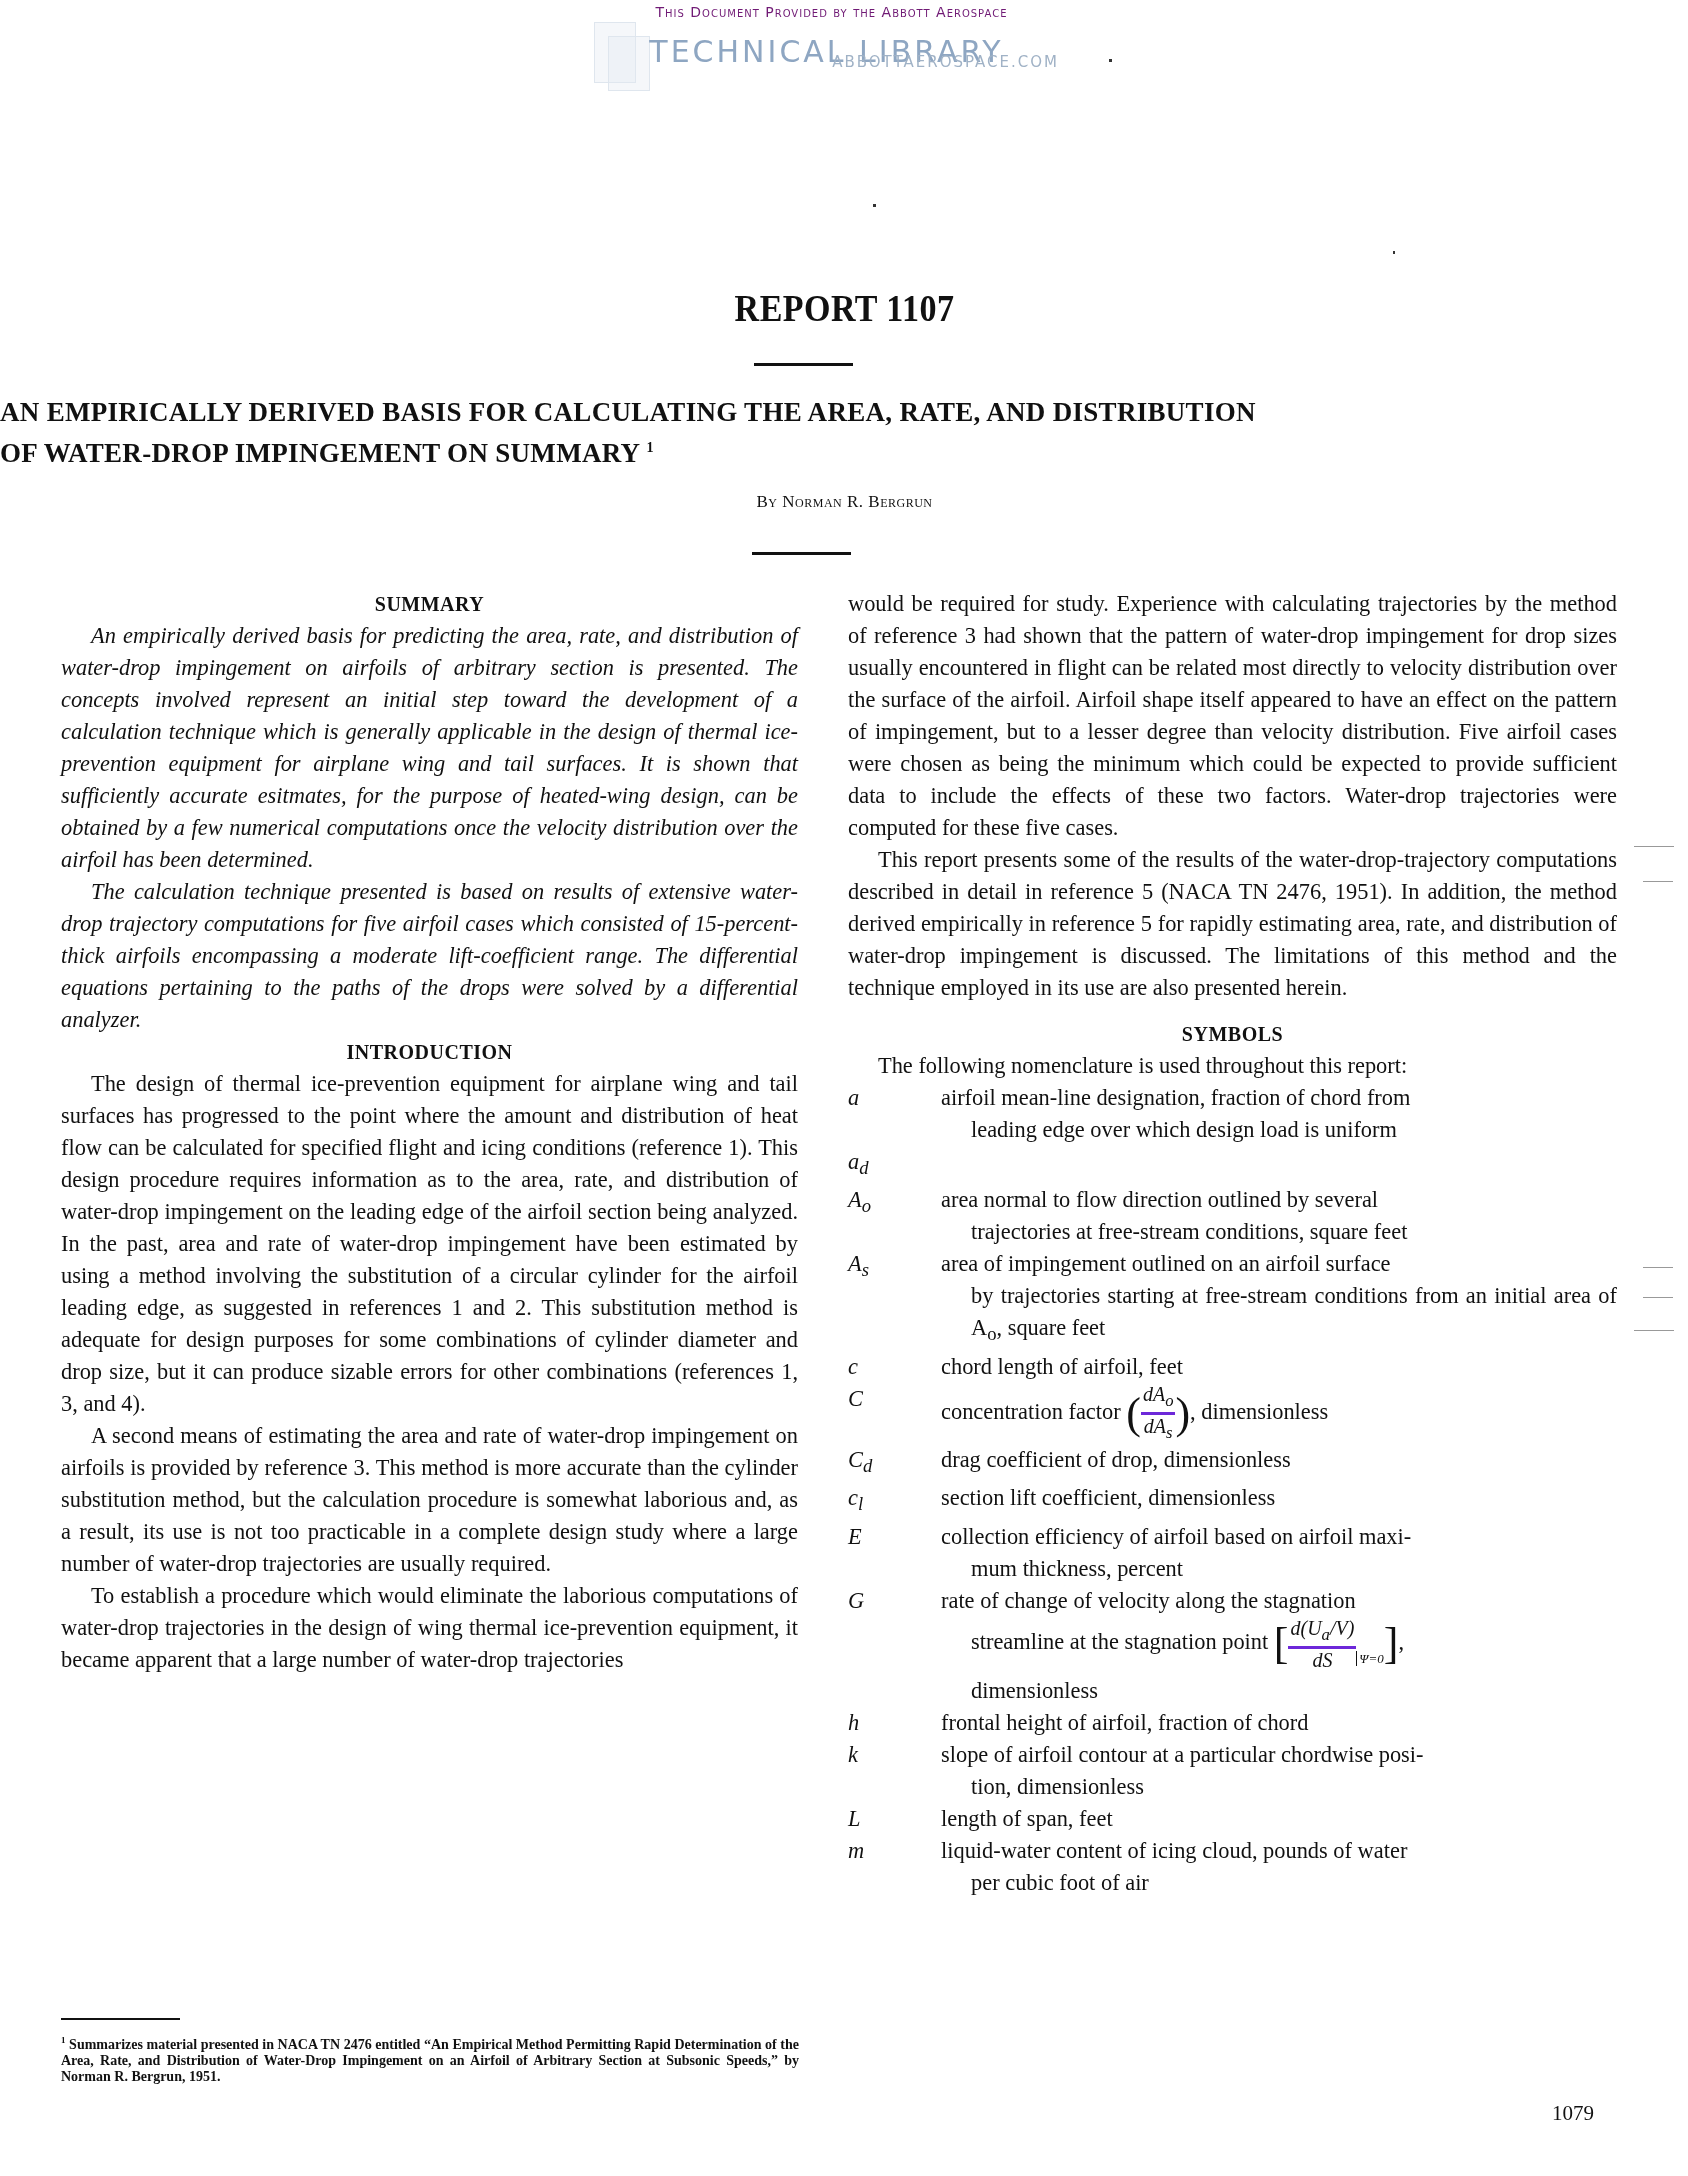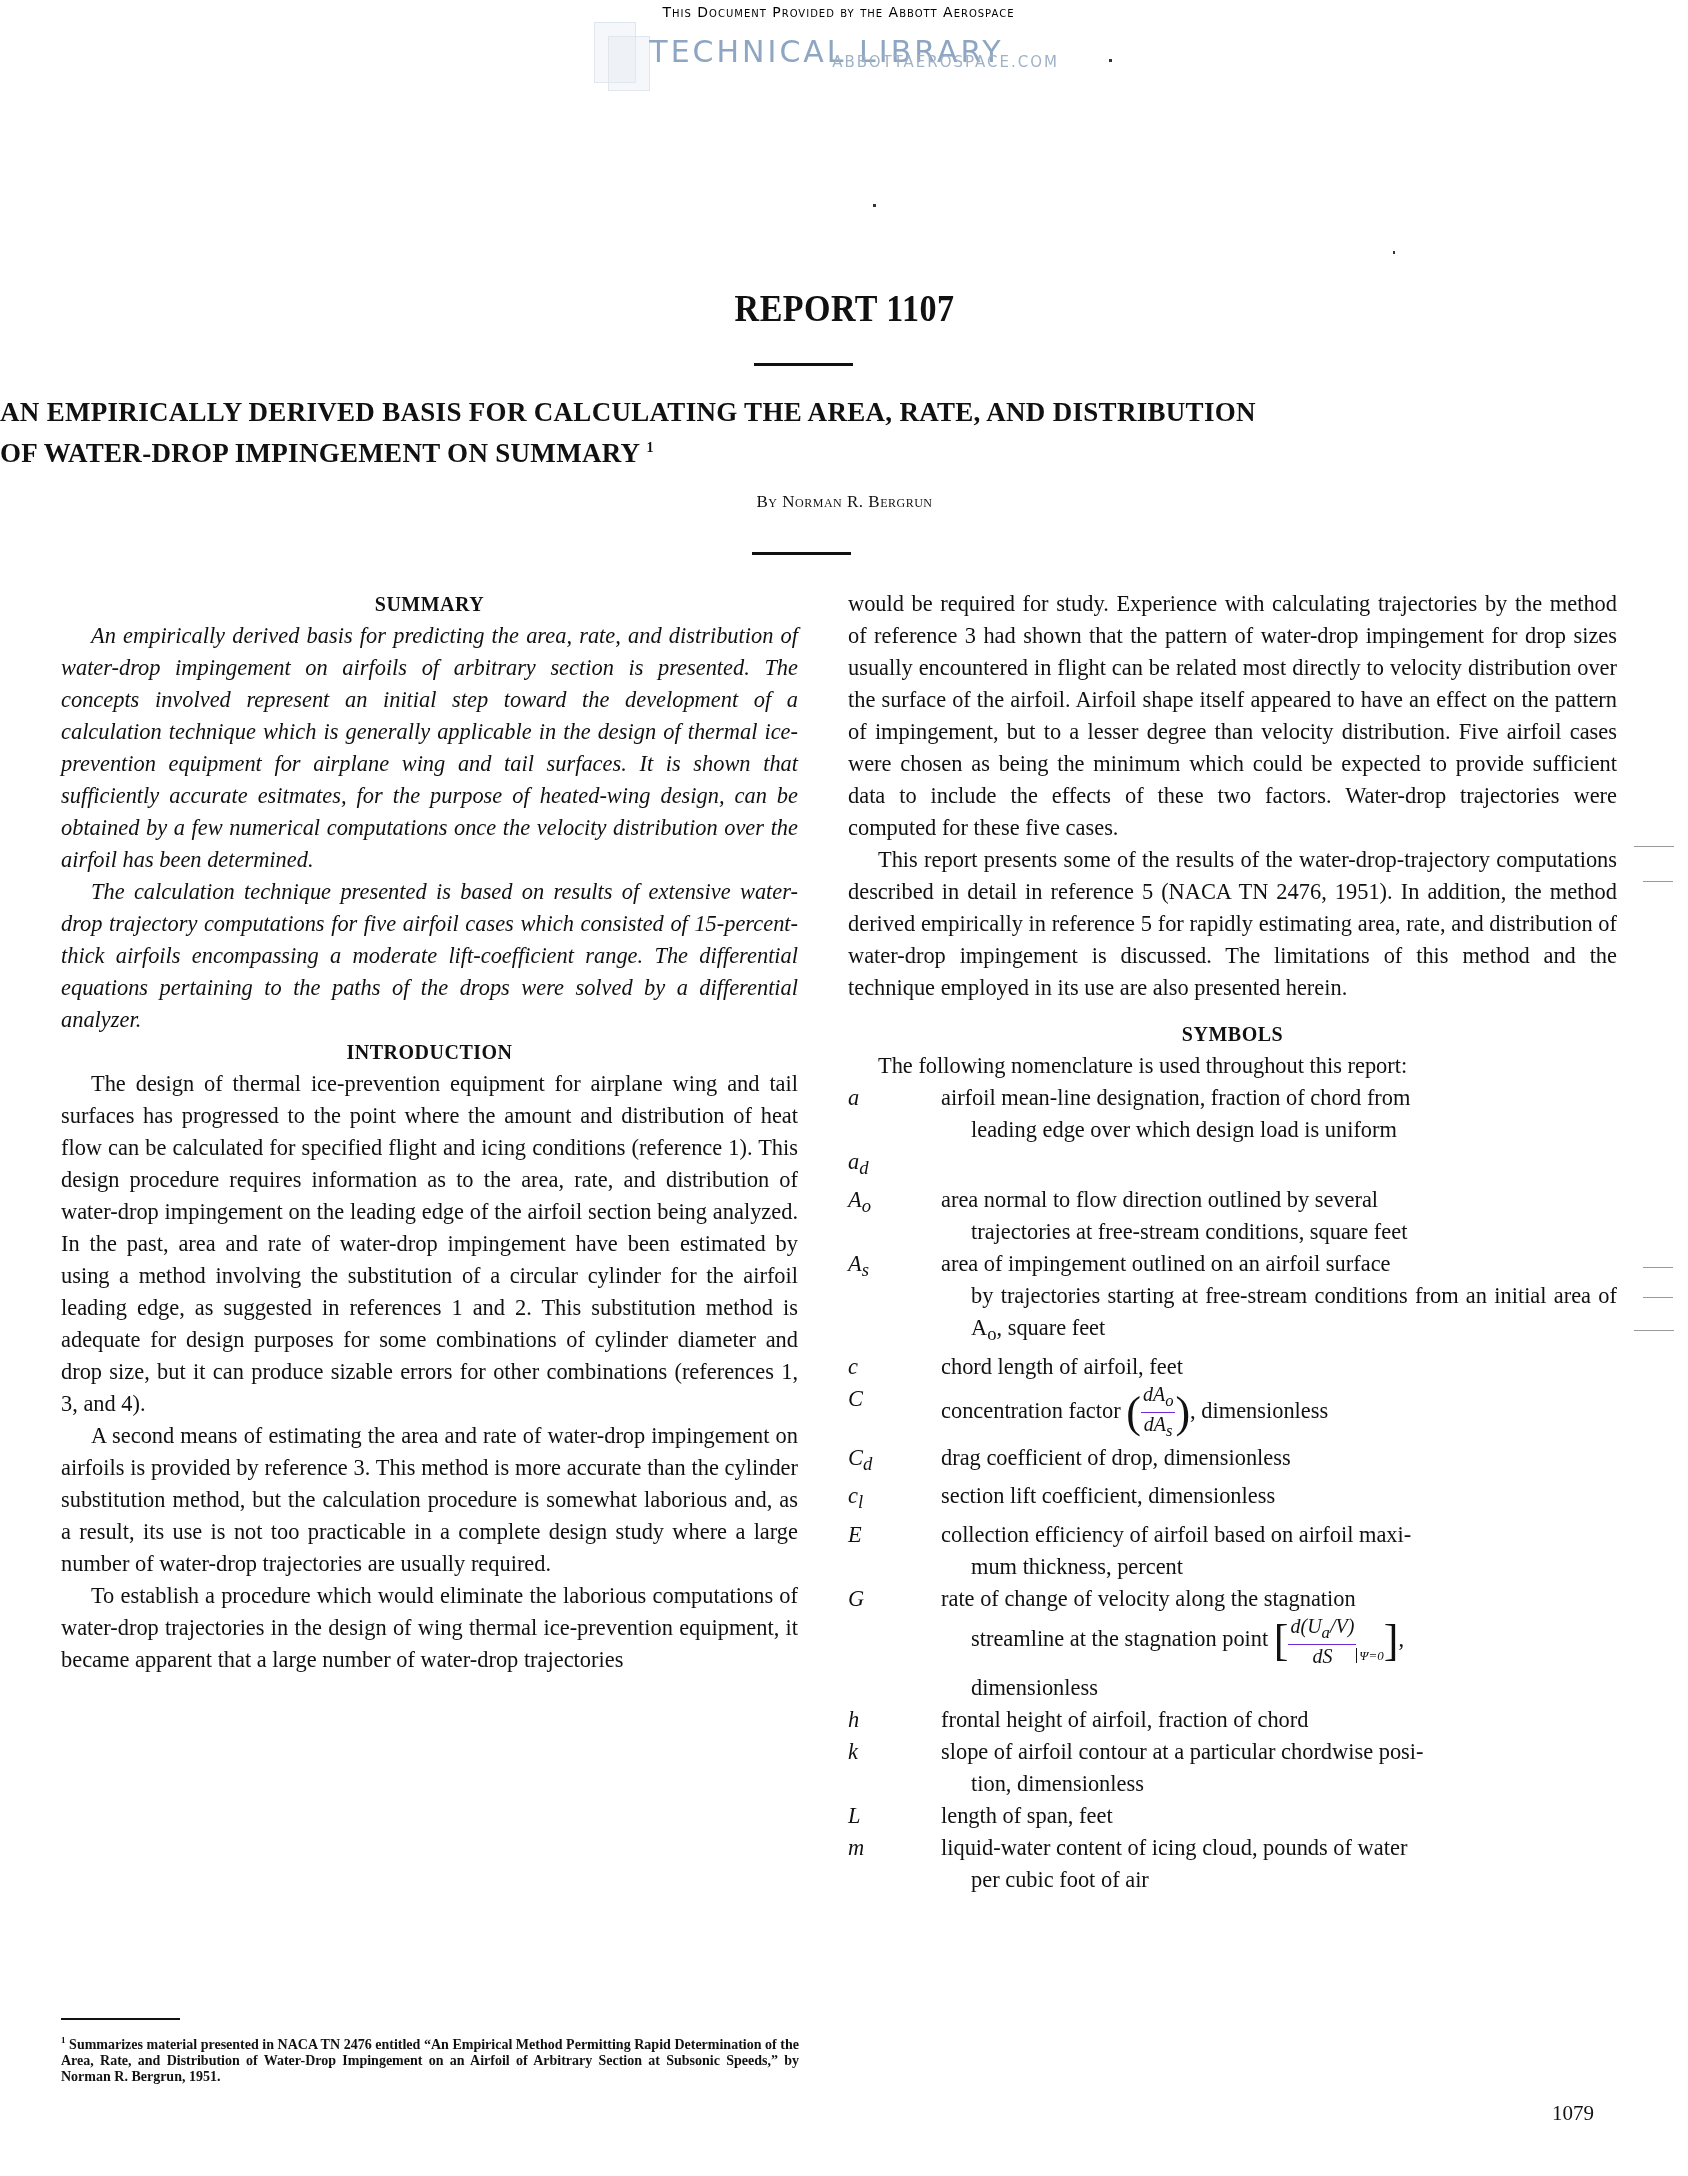--- a/index.html
+++ b/index.html
@@ -2,22 +2,22 @@
 <html><head>
 <meta charset="utf-8">
 <style>
   html, body { margin: 0; padding: 0; background: #ffffff; }
   body {
     width: 1689px; height: 2176px; position: relative; overflow: hidden;
     font-family: "Liberation Serif", "DejaVu Serif", serif; color: #111;
   }
   .wm { position: absolute; left: 594px; top: 2px; width: 465px; height: 87px; }
   .wm-box { position: absolute; border: 1px solid #dfe6ee; background: rgba(225,232,240,0.35); }
-  .wm-line1 { position: absolute; left: 12px; width: 465px; text-align: center; top: 2px;
-    font-family: "DejaVu Sans", sans-serif; font-size: 14px; letter-spacing: 1px; color: #000000; font-variant: small-caps; }
+  .wm-line1 { position: absolute; left: 5px; width: 465px; text-align: center; top: 2px;
+    font-family: "DejaVu Sans", sans-serif; font-size: 14px; letter-spacing: 1px; color: #701a75; font-variant: small-caps; }
   .wm-line2 { position: absolute; left: 0; width: 465px; text-align: center; top: 32px;
     font-family: "DejaVu Sans", sans-serif; font-size: 30px; letter-spacing: 3px; color: #8ea6c2; }
   .wm-line3 { position: absolute; right: 0; top: 51px;
     font-family: "DejaVu Sans", sans-serif; font-size: 15px; letter-spacing: 2px; color: #a0b2c6; }
 
   .report-no { position: absolute; top: 287px; left: 0; width: 1689px; text-align: center;
     font-weight: bold; font-size: 37px; letter-spacing: 0.5px; transform: scaleX(0.92); }
   .rule { position: absolute; height: 3px; background: #111; }
   .title { position: absolute; top: 394px; left: 0; width: 1689px; text-align: left;
     font-weight: bold; font-size: 27px; line-height: 36px; letter-spacing: 0.3px; }
@@ -30,21 +30,21 @@
   .col-right { left: 848px; top: 588px; width: 769px; }
   .heading { text-align: center; font-weight: bold; font-size: 20px; letter-spacing: 0.5px; }
   .p { text-align: justify; text-indent: 30px; margin: 0; }
   .it { font-style: italic; }
   .sym-intro { text-indent: 30px; }
   .sym-row { display: flex; }
   .sym-key { width: 93px; font-style: italic; flex: none; }
   .sym-def { flex: 1; text-align: justify; }
   .sym-def .cont { display: block; padding-left: 30px; }
   .frac { display: inline-block; vertical-align: middle; text-align: center; font-style: italic; font-size: 20px; line-height: 22px; }
-  .frac .num { display: block; border-bottom: 1px solid #6d28d9; padding: 0 2px; text-align: center; }
+  .frac .num { display: block; border-bottom: 3px solid #6d28d9; padding: 0 2px; text-align: center; }
   .frac .den { display: block; padding: 0 2px; }
   .paren { font-size: 44px; vertical-align: middle; font-weight: 200; }
 
   .fn-rule { position: absolute; left: 61px; top: 2018px; width: 119px; height: 2px; background: #111; }
   .footnote { position: absolute; left: 61px; top: 2032px; width: 738px; font-size: 14px; line-height: 16px;
     text-align: justify; font-weight: bold; }
   .footnote sup { font-size: 9px; }
   .page-no { position: absolute; left: 1552px; top: 2101px; font-size: 21px; }
   .speck { position: absolute; background: #333; }
 </style>

